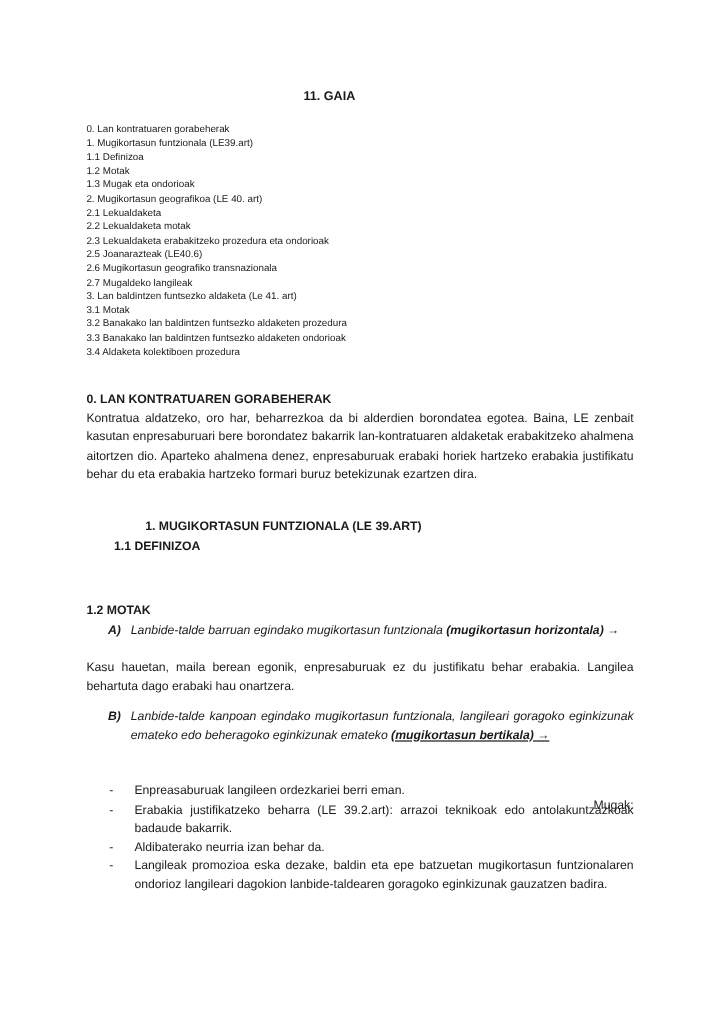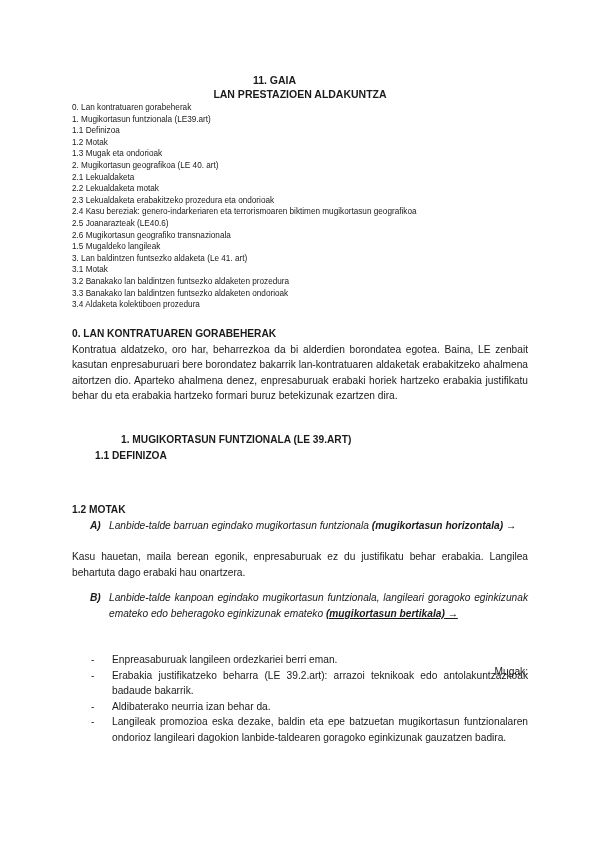--- a/index.html
+++ b/index.html
@@ -26,36 +26,34 @@
              font-size: 10.2px; line-height: 15.6px; }
   .bullets li { position: relative; padding-left: 40px; text-align: justify; text-align-last: left; }
   .bullets li .dash { position: absolute; left: 19px; top: 0; }
 </style>
 </head>
 <body>
 
 <div class="page">
 
   <div class="title1">11. GAIA</div>
-  <div class="title2">LAN PRESTAZIOEN ALDAKUNTZA</div>
 
   <ul class="toc">
     <li>0. Lan kontratuaren gorabeherak</li>
     <li>1. Mugikortasun funtzionala (LE39.art)</li>
     <li>1.1 Definizoa</li>
     <li>1.2 Motak</li>
     <li>1.3 Mugak eta ondorioak</li>
     <li>2. Mugikortasun geografikoa (LE 40. art)</li>
     <li>2.1 Lekualdaketa</li>
     <li>2.2 Lekualdaketa motak</li>
     <li>2.3 Lekualdaketa erabakitzeko prozedura eta ondorioak</li>
-    <li>2.4 Kasu bereziak:  genero-indarkeriaren eta terrorismoaren biktimen mugikortasun geografikoa</li>
     <li>2.5 Joanarazteak (LE40.6)</li>
     <li>2.6 Mugikortasun geografiko transnazionala</li>
-    <li>1.5 Mugaldeko langileak</li>
+    <li>2.7 Mugaldeko langileak</li>
     <li>3. Lan baldintzen funtsezko aldaketa (Le 41. art)</li>
     <li>3.1 Motak</li>
     <li>3.2 Banakako lan baldintzen funtsezko aldaketen prozedura</li>
     <li>3.3 Banakako lan baldintzen funtsezko aldaketen ondorioak</li>
     <li>3.4 Aldaketa kolektiboen prozedura</li>
   </ul>
 
   <div class="block" style="top:326px;">
     <div class="h">0. LAN KONTRATUAREN GORABEHERAK</div>
     <div class="justify">Kontratua aldatzeko, oro har, beharrezkoa da bi alderdien borondatea egotea. Baina, LE zenbait kasutan enpresaburuari bere borondatez bakarrik lan-kontratuaren aldaketak erabakitzeko ahalmena aitortzen dio. Aparteko ahalmena denez, enpresaburuak erabaki horiek hartzeko erabakia justifikatu behar du eta erabakia hartzeko formari buruz betekizunak ezartzen dira.</div>

